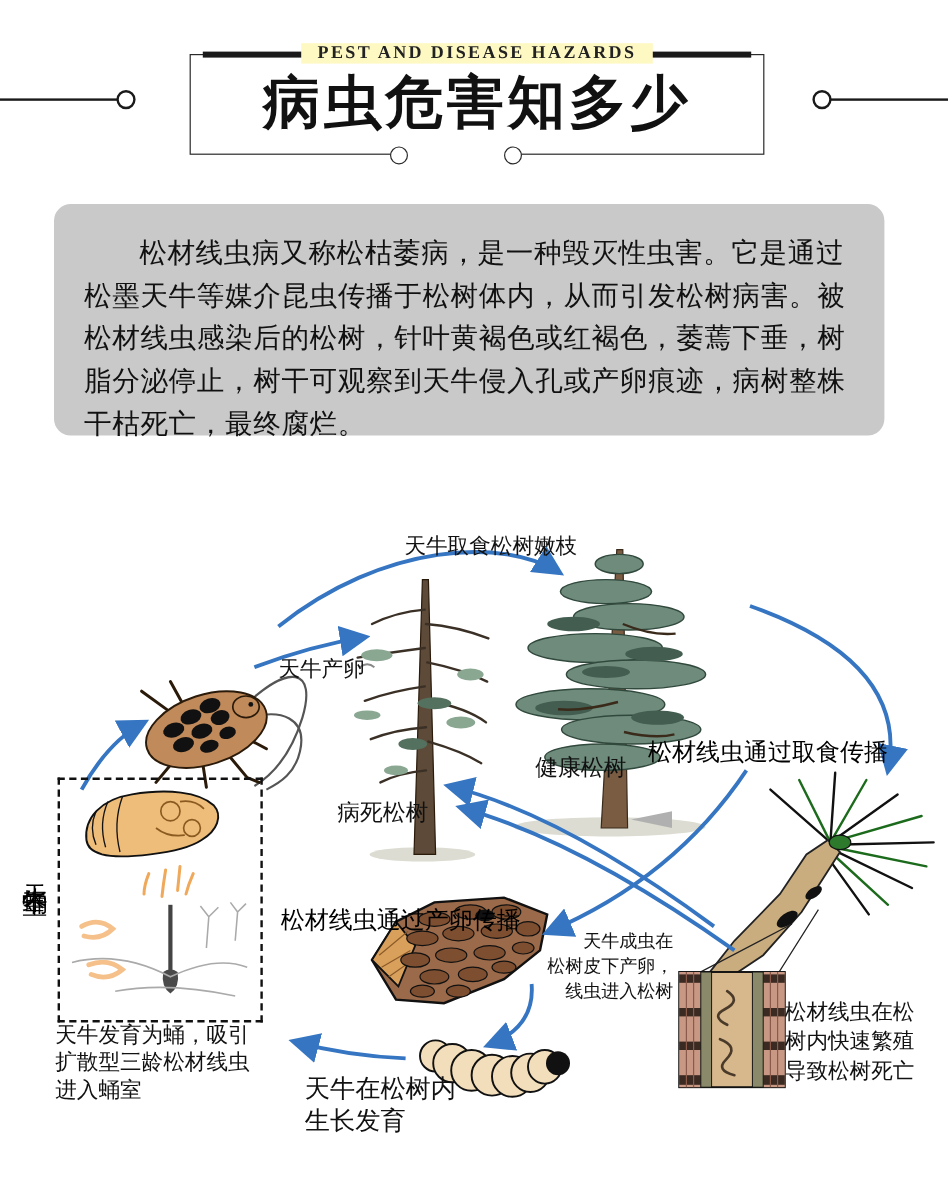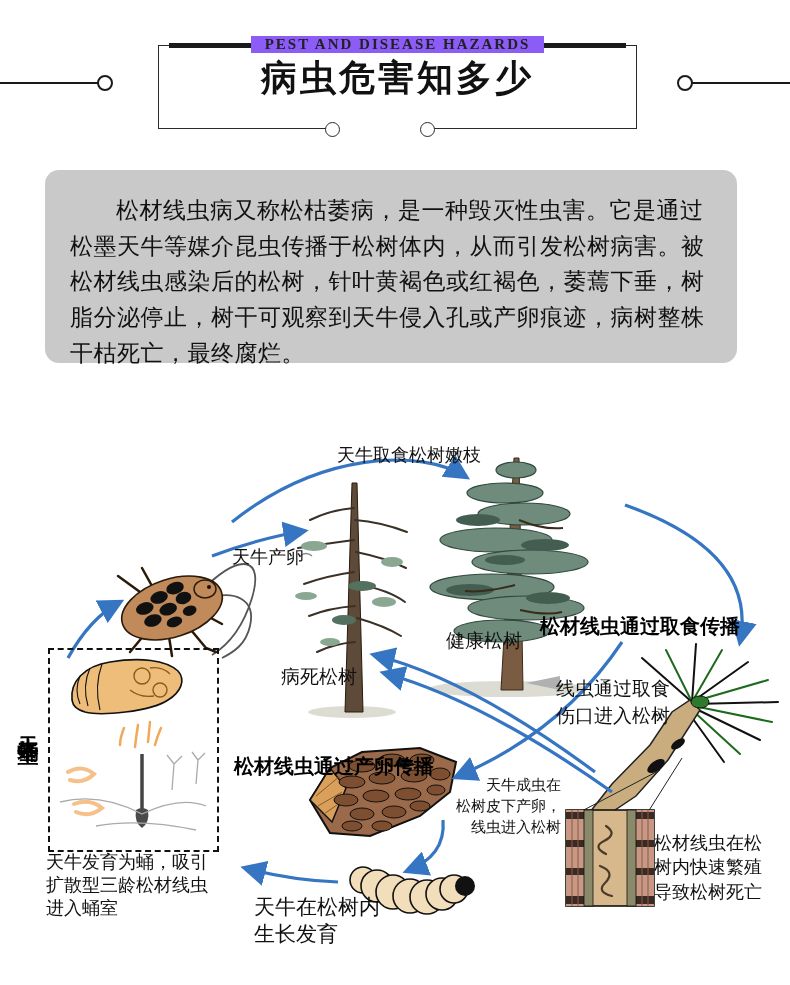--- a/index.html
+++ b/index.html
@@ -6,36 +6,36 @@
   #page{position:relative;width:790px;height:985px;background:#ffffff;overflow:hidden;
         font-family:"Liberation Serif",serif;}
   
   .deco-line{position:absolute;height:2px;background:#1a1a1a;top:82px;}
   .deco-circle{position:absolute;width:12px;height:12px;border:2px solid #1a1a1a;border-radius:50%;
                background:#fff;top:75px;}
   #title-box{position:absolute;left:158px;top:45px;width:477px;height:82px;
              border:1.5px solid #2a2a2a;background:#fff;}
   .thick-seg{position:absolute;top:-3px;height:5px;background:#1a1a1a;}
   #en-subtitle{position:absolute;top:-11px;left:0;right:0;text-align:center;}
-  #en-subtitle span{display:inline-block;background:#8b5cf6;padding:0 14px;
+  #en-subtitle span{display:inline-block;background:#fef9c3;padding:0 14px;
                     font-size:15px;letter-spacing:2px;color:#222;font-weight:600;}
   #cn-title{position:absolute;left:0;right:0;top:8px;text-align:center;
-            font-size:36px;font-weight:bold;color:#111;letter-spacing:3px;}
+            font-size:48px;font-weight:bold;color:#111;letter-spacing:3px;}
   .bottom-circle{position:absolute;bottom:-9px;width:13px;height:13px;border:1.5px solid #2a2a2a;
                  border-radius:50%;background:#fff;}
   .bottom-gap{position:absolute;bottom:-2px;height:4px;background:#fff;}
   
   #intro-box{position:absolute;left:45px;top:170px;width:692px;height:193px;
              background:#c9c9c9;border-radius:14px;box-sizing:border-box;
              padding:23px 25px;}
   #intro-text{font-size:23px;line-height:1.55;color:#111;text-indent:2em;letter-spacing:0.5px;}
   
   .lbl{position:absolute;color:#111;font-size:18px;line-height:1.32;white-space:pre-line;}
   .lbl-bold{position:absolute;color:#000;font-family:"Liberation Sans",sans-serif;
-            font-weight:bold;font-size:20px;white-space:pre-line;}
+            font-weight:normal;font-size:20px;white-space:pre-line;}
   #lbl-pupal-chamber{writing-mode:vertical-rl;letter-spacing:2px;}
   #pupa-box{position:absolute;left:48px;top:648px;width:167px;height:200px;
             border:2px dashed #111;}
   svg{position:absolute;left:0;top:0;pointer-events:none;}
 </style>
 </head>
 <body>
 
 <div id="page">
 
@@ -275,22 +275,20 @@
     <polygon points="526,683 560,676 560,690" fill="#b0b0b0"></polygon>
     <path d="M300,556 q 6 -5 12 0" stroke="#888" stroke-width="1.5" fill="none"></path>
   </svg>
 
   <div id="pupa-box"></div>
 
   <div class="lbl" style="left:337px;top:444px;">天牛取食松树嫩枝</div>
   <div class="lbl" style="left:232px;top:546px;">天牛产卵</div>
   <div class="lbl" style="left:446px;top:628px;font-size:19px;">健康松树</div>
   <div class="lbl-bold" style="left:540px;top:613px;">松材线虫通过取食传播</div>
-  <div class="lbl" style="left:556px;top:676px;font-size:19px;line-height:1.4;">线虫通过取食
-伤口进入松树</div>
   <div class="lbl" style="left:281px;top:666px;font-size:19px;font-family:Liberation Mono, monospace;">病死松树</div>
   <div class="lbl-bold" style="left:234px;top:730px;margin-top:23px;">松材线虫通过产卵传播</div>
   <div class="lbl" style="left:456px;top:775px;font-size:15px;line-height:1.4;text-align:right;">天牛成虫在
 松树皮下产卵，
 线虫进入松树</div>
   <div class="lbl-bold" id="lbl-pupal-chamber" style="left:14px;top:720px;font-size:21px;">天牛蛹室</div>
   <div class="lbl" style="left:46px;top:851px;line-height:1.28;">天牛发育为蛹，吸引
 扩散型三龄松材线虫
 进入蛹室</div>
   <div class="lbl" style="left:254px;top:894px;font-size:21px;line-height:1.3;">天牛在松树内

